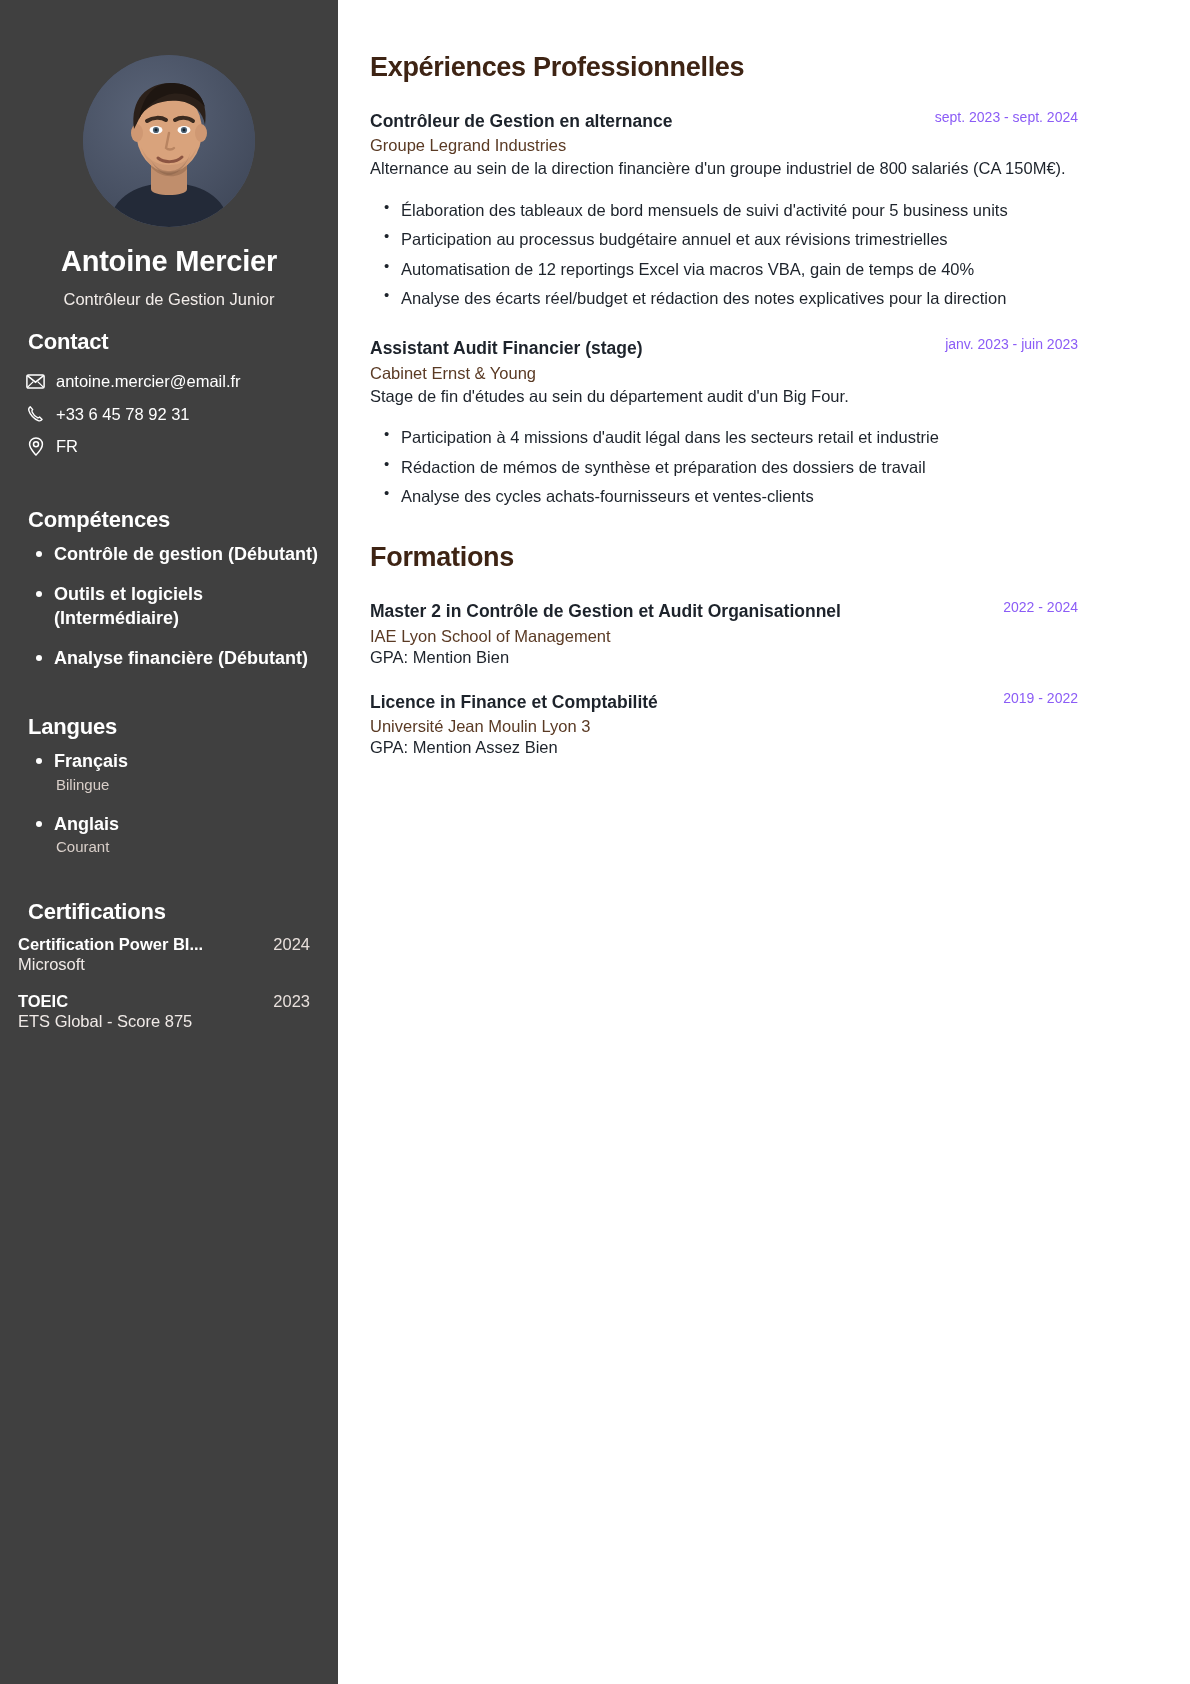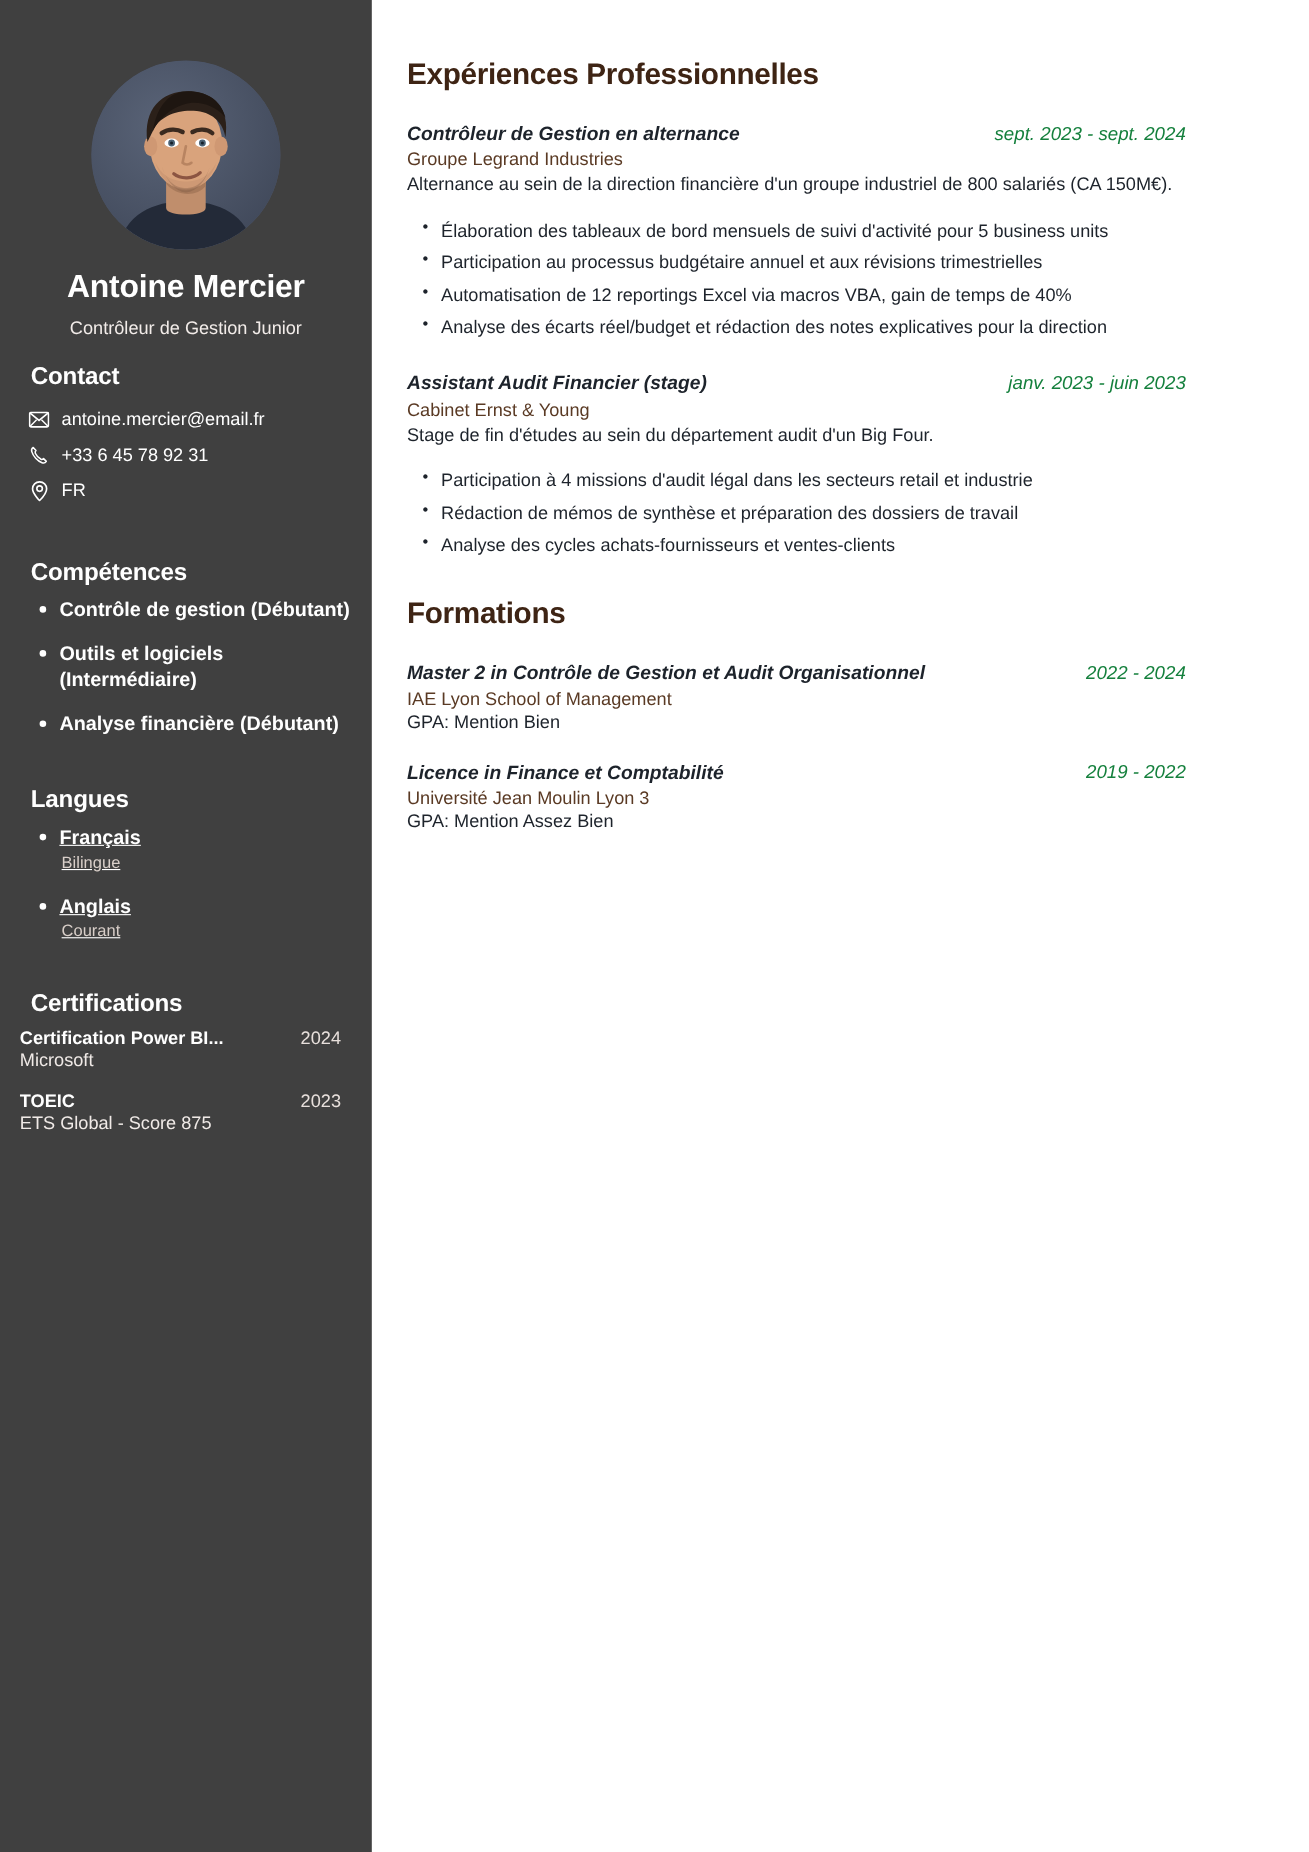--- a/index.html
+++ b/index.html
@@ -96,21 +96,21 @@
     margin-bottom:17px;
   }
   .bullet-item::before {
     content:"";
     position:absolute;
     left:2px; top:8px;
     width:6px; height:6px;
     border-radius:50%;
     background:#ffffff;
   }
-  .lang-item { margin-bottom:20px;text-decoration:underline; }
+  .lang-item { margin-bottom:20px; }
   .lang-level {
     font-size:15px;
     font-weight:400;
     color:#d9cfc9;
     margin-top:2px;
     padding-left:0;
   }
 
   .cert-list { margin-left:2px; margin-top:4px; }
   .cert-item { margin-bottom:18px; }
@@ -151,34 +151,33 @@
     font-weight:bold;
     color:#3e2414;
     letter-spacing:-0.3px;
     margin-bottom:26px;
   }
   .main-heading.second { margin-top:34px; }
 
   .entry { margin-bottom:26px; }
   .entry-head {
     display:flex;
-    align-items:center;
+    align-items:flex-start;
     justify-content:space-between;
     gap:24px;
-    font-style:italic;
   }
   .entry-title {
     font-size:17.5px;
     font-weight:bold;
     color:#1d232b;
     line-height:1.45;
   }
   .entry-date {
-    font-size:17px;
-    color:#15803d;
+    font-size:14px;
+    color:#8b5cf6;
     flex:0 0 auto;
     white-space:nowrap;
   }
   .entry-org {
     font-size:16.5px;
     color:#5a3a24;
     margin-top:2px;
   }
   .entry-desc {
     font-size:16.5px;

